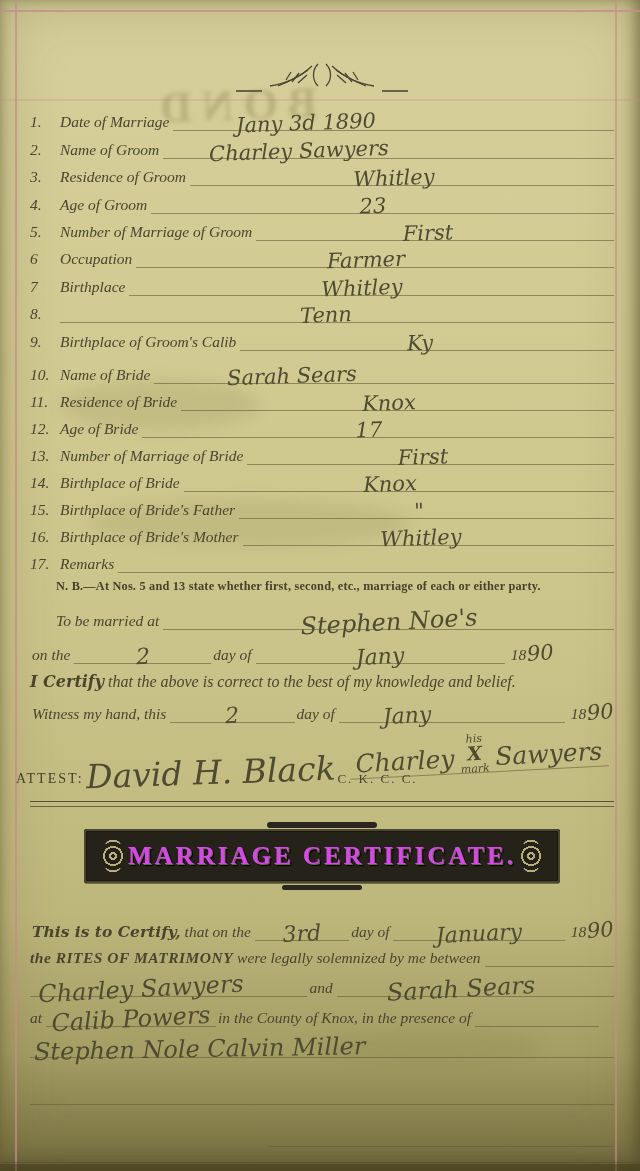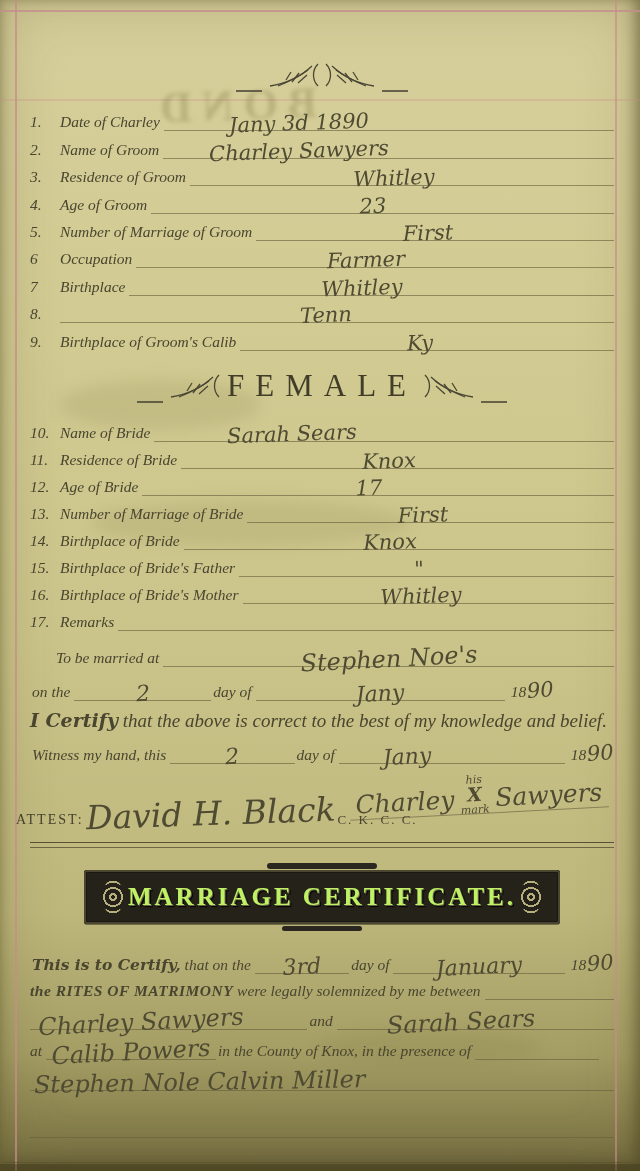--- a/index.html
+++ b/index.html
@@ -51,21 +51,21 @@
 
   .inline-row{display:flex;align-items:flex-end;position:relative;font-size:15.5px;height:30px;}
   .inline-row .gap{flex:1;position:relative;border-bottom:1px solid rgba(104,94,60,.62);height:100%;}
   .inline-row .gap.small{flex:.55;}
   .inline-row .word{flex:none;padding:0 4px 0 2px;white-space:nowrap;}
   .inline-row .hwv{position:absolute;bottom:-5px;left:50%;transform:translateX(-50%) rotate(-3deg);
       font-size:22px;white-space:nowrap;line-height:1;}
   .yearwrap{flex:none;display:flex;align-items:flex-end;padding-left:6px;}
   .yearhand{font-size:21px;line-height:1;margin-left:1px;transform:rotate(-4deg);}
 
-  .certify{margin-top:8px;font-size:19px;}
+  .certify{margin-top:8px;font-size:16px;}
   .certify .lead{font-weight:bold;font-style:italic;font-family:"DejaVu Serif",serif;}
 
   
   .sigblock{position:relative;height:74px;margin-top:2px;}
   .groomsig{position:absolute;right:6px;top:4px;display:flex;align-items:flex-end;gap:6px;
     border-bottom:1px solid rgba(104,94,60,.62);padding:0 6px 2px 6px;transform:rotate(-3deg);}
   .groomsig .nm{font-size:25px;line-height:1;}
   .xstack{display:inline-flex;flex-direction:column;align-items:center;line-height:1;transform:translateY(4px);}
   .xstack .tiny{font-size:11px;}
   .xstack .bigx{font-size:19px;font-weight:bold;}
@@ -73,29 +73,29 @@
   .attestlbl{font-size:14px;letter-spacing:2px;font-style:normal;color:#45412c;}
   .attestname{font-size:33px;line-height:.8;margin:0 2px;transform:rotate(-2deg);}
   .attesttitle{font-size:13px;letter-spacing:2px;font-style:normal;}
 
   .dblrule{margin-top:2px;height:4px;border-top:1.5px solid rgba(70,64,40,.85);border-bottom:1px solid rgba(70,64,40,.7);}
 
   
   .bannerwrap{display:flex;justify-content:center;margin-top:22px;}
   .banner{position:relative;background:#25221a;border-radius:3px;padding:10px 14px;
      box-shadow:0 1px 0 rgba(0,0,0,.4),inset 0 0 0 2px #4a4630,inset 0 0 0 3px #1a1812;display:flex;align-items:center;}
-  .bannertext{font-weight:bold;font-size:25px;letter-spacing:3px;color:#bef264;white-space:nowrap;
+  .bannertext{font-weight:bold;font-size:25px;letter-spacing:3px;color:#d946ef;white-space:nowrap;
      text-shadow:1px 1px 0 #6b6547,2px 2px 1px #000;}
   .rosette{width:22px;height:34px;border-radius:50%;flex:none;margin:0 4px;
      background:repeating-radial-gradient(circle at 50% 50%, #24211a 0 2px, #b7b07c 2px 4px, #24211a 4px 6px);}
   .scrolltop,.scrollbot{position:absolute;left:50%;transform:translateX(-50%);background:#2a2720;border-radius:4px;}
   .scrolltop{top:-7px;width:110px;height:6px;}
   .scrollbot{bottom:-7px;width:80px;height:5px;}
 
-  .certline{margin-top:20px;}
+  .certline{margin-top:28px;}
   .certlead{font-weight:bold;font-family:"DejaVu Serif",serif;}
   .rites{font-size:15.5px;height:26px;}
   .rites .lead{font-weight:bold;font-style:italic;letter-spacing:.5px;}
   .bigscript .hwv{font-size:24px;}
 
   .fullline{position:relative;border-bottom:1px solid rgba(104,94,60,.62);height:30px;}
   .fullline .hwv{position:absolute;bottom:-4px;left:4px;font-size:24px;line-height:1;transform:rotate(-1deg);white-space:nowrap;}
   .signedrow{display:flex;align-items:flex-end;height:30px;margin-top:12px;font-size:14px;}
   .signedrow .spacer{flex:1.1;}
   .signedrow .gap{flex:1.6;}
@@ -130,21 +130,21 @@
           <path d="M10 24 C 22 19, 32 14, 40 8"></path>
         <path d="M18 18 l5 -8 M24 20 l7 -9 M30 21 l9 -8"></path>
         <path d="M50 2 C 44 8, 44 18, 50 24"></path>
       </svg>
       <span class="tdash"></span>
     </div>
 
     <div class="male-fields" style="margin-top:6px;">
       <div class="frow v-left">
         <span class="num ptext">1.</span>
-        <span class="flabel ptext">Date of Charley</span>
+        <span class="flabel ptext">Date of Marriage</span>
         <span class="frule">
             <span class="hw val">Jany 3d 1890</span>
           </span>
       </div>
       <div class="frow v-left">
         <span class="num ptext">2.</span>
         <span class="flabel ptext">Name of Groom</span>
         <span class="frule">
             <span class="hw val">Charley Sawyers</span>
           </span>
@@ -192,37 +192,20 @@
       </div>
       <div class="frow">
         <span class="num ptext">9.</span>
         <span class="flabel ptext">Birthplace of Groom's Calib</span>
         <span class="frule">
             <span class="hw val">Ky</span>
           </span>
       </div>
     </div>
 
-    <div class="sec-title" style="margin-top:12px;">
-      <span class="tdash"></span>
-      <svg class="flourish" viewBox="0 0 52 26">
-        <path d="M2 24 C 16 22, 30 17, 44 4"></path>
-          <path d="M10 24 C 22 19, 32 14, 40 8"></path>
-        <path d="M18 18 l5 -8 M24 20 l7 -9 M30 21 l9 -8"></path>
-        <path d="M50 2 C 44 8, 44 18, 50 24"></path>
-      </svg>
-      <span class="t">FEMALE</span>
-      <svg class="flourish rightside" viewBox="0 0 52 26">
-        <path d="M2 24 C 16 22, 30 17, 44 4"></path>
-          <path d="M10 24 C 22 19, 32 14, 40 8"></path>
-        <path d="M18 18 l5 -8 M24 20 l7 -9 M30 21 l9 -8"></path>
-        <path d="M50 2 C 44 8, 44 18, 50 24"></path>
-      </svg>
-      <span class="tdash"></span>
-    </div>
 
     <div class="fem" style="margin-top:6px;">
       <div class="frow v-left">
         <span class="num ptext">10.</span>
         <span class="flabel ptext">Name of Bride</span>
         <span class="frule">
             <span class="hw val">Sarah Sears</span>
           </span>
       </div>
       <div class="frow">
@@ -269,20 +252,21 @@
       </div>
       <div class="frow">
         <span class="num ptext">17.</span>
         <span class="flabel ptext">Remarks</span>
         <span class="frule">
             <span class="hw val"></span>
           </span>
       </div>
     </div>
 
+    <div class="nb">N. B.—At Nos. 5 and 13 state whether first, second, etc., marriage of each or either party.</div>
 
     <div class="inline-row bigscript" style="margin-top:6px;">
       <span class="word ptext" style="margin-left:24px;">To be married at</span>
       <span class="gap">
           <span class="hw hwv">Stephen Noe's</span>
         </span>
     </div>
 
     <div class="inline-row" style="margin-top:4px;">
       <span class="word ptext">on the</span>

